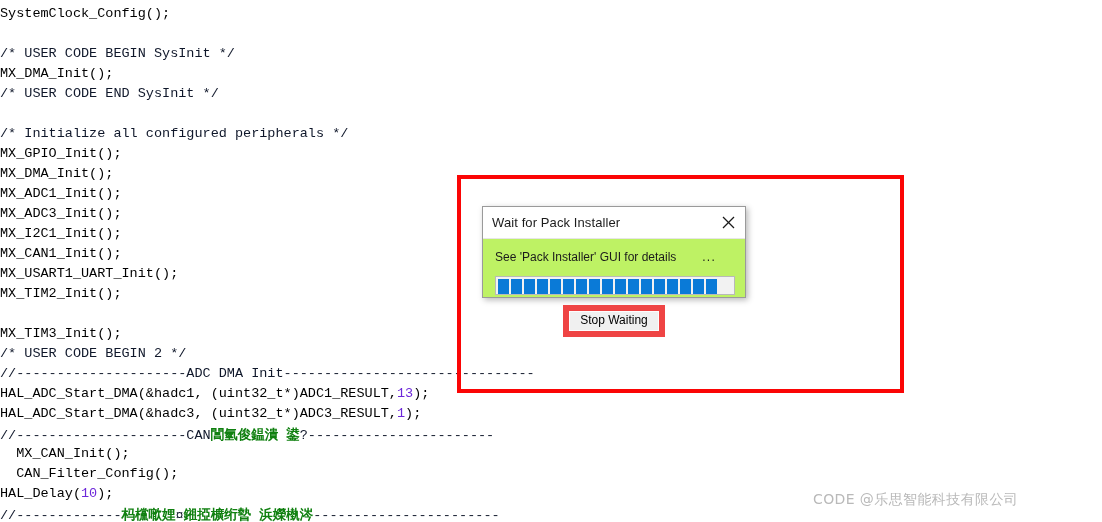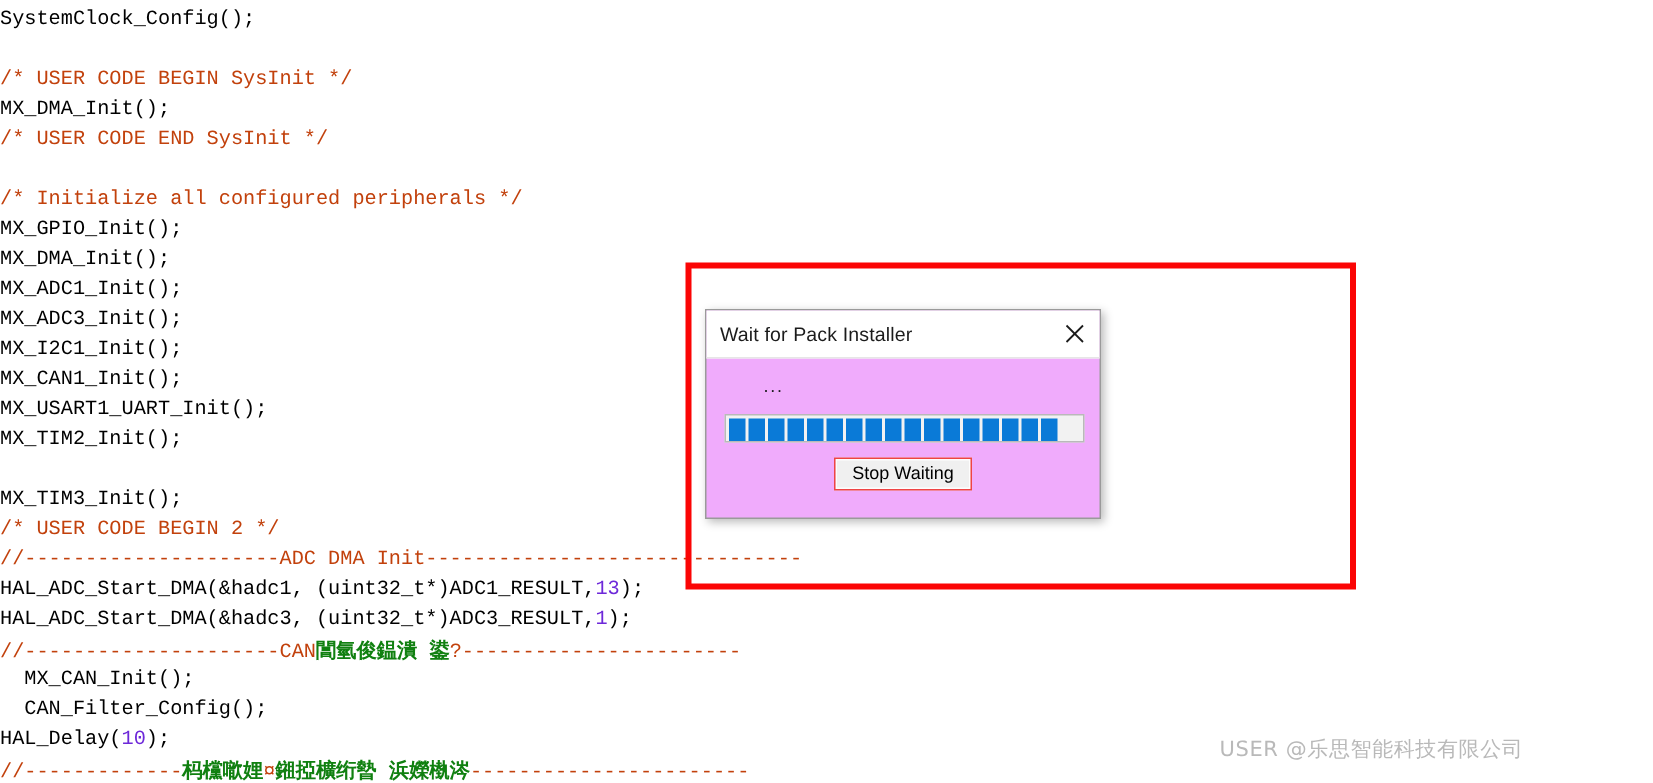--- a/index.html
+++ b/index.html
@@ -28,45 +28,45 @@
     white-space: pre;
     color: #000000;
     padding-top: 4px;
     box-sizing: border-box;
   }
   .code-line {
     height: 20px;
     white-space: pre;
     overflow: hidden;
   }
-  .tok-comment { color: #c2410c; margin-top: 20px; }
+  .tok-comment { color: #0f172a; margin-top: 20px; }
   .tok-plain   { color: #000000; }
   .tok-num     { color: #6d28d9; }
   .tok-mojibake { color: #108010; font-family: "DejaVu Sans", sans-serif; font-weight: bold; }
 
   
   #red-box {
     position: absolute;
     left: 457px;
     top: 175px;
     width: 447px;
     height: 218px;
     border: 4px solid #fb0505;
     box-sizing: border-box;
     pointer-events: none;
   }
 
   
   #dialog {
     position: absolute;
-    left: 470px;
+    left: 482px;
     top: 206px;
     width: 264px;
-    height: 140px;
-    background: #f0abfc;
+    height: 92px;
+    background: #bef264;
     border: 1px solid #9a9a9a;
     box-sizing: border-box;
     box-shadow: 2px 2px 6px rgba(0,0,0,0.28);
     font-family: "Liberation Sans", sans-serif;
   }
   #dialog-titlebar {
     height: 32px;
     background: #ffffff;
     display: flex;
     align-items: center;
@@ -139,21 +139,21 @@
   #button-row {
     margin-top: 10px;
     display: flex;
     justify-content: center;
   }
   #stop-waiting-button {
     font-family: "Liberation Sans", sans-serif;
     font-size: 12px;
     color: #000000;
     background: #f0f0f0;
-    border: 1px solid #ef4444;
+    border: 6px solid #ef4444;
     box-shadow: inset 0 0 0 1px #fdfdfd;
     padding: 3px 11px 4px 11px;
     cursor: pointer;
     line-height: 13px;
   }
 
   
   #watermark {
     position: absolute;
     left: 813px;
@@ -179,20 +179,21 @@
     <span id="dialog-close">
       <svg width="13" height="13" viewBox="0 0 13 13">
         <line x1="1" y1="1" x2="12" y2="12" stroke="#1b1b1b" stroke-width="1.2"></line>
         <line x1="12" y1="1" x2="1" y2="12" stroke="#1b1b1b" stroke-width="1.2"></line>
       </svg>
     </span>
   </div>
 
   <div id="dialog-body">
     <div id="dialog-message-row">
+      <span id="dialog-message">See 'Pack Installer' GUI for details</span>
       <span id="dialog-ellipsis">...</span>
     </div>
 
     <div id="progress-outer">
       <div id="progress-fill">
           <div class="progress-seg" style="background: rgb(10, 122, 215);"></div>
           <div class="progress-seg" style="background: rgb(10, 122, 215);"></div>
           <div class="progress-seg" style="background: rgb(10, 122, 215);"></div>
           <div class="progress-seg" style="background: rgb(10, 122, 215);"></div>
           <div class="progress-seg" style="background: rgb(10, 122, 215);"></div>
@@ -210,13 +211,13 @@
           <div class="progress-seg" style="background: rgb(10, 122, 215);"></div>
         </div>
     </div>
 
     <div id="button-row">
       <button id="stop-waiting-button">Stop Waiting</button>
     </div>
   </div>
 </div>
 
-<div id="watermark">USER @乐思智能科技有限公司</div>
+<div id="watermark">CODE @乐思智能科技有限公司</div>
 
 </body></html>

